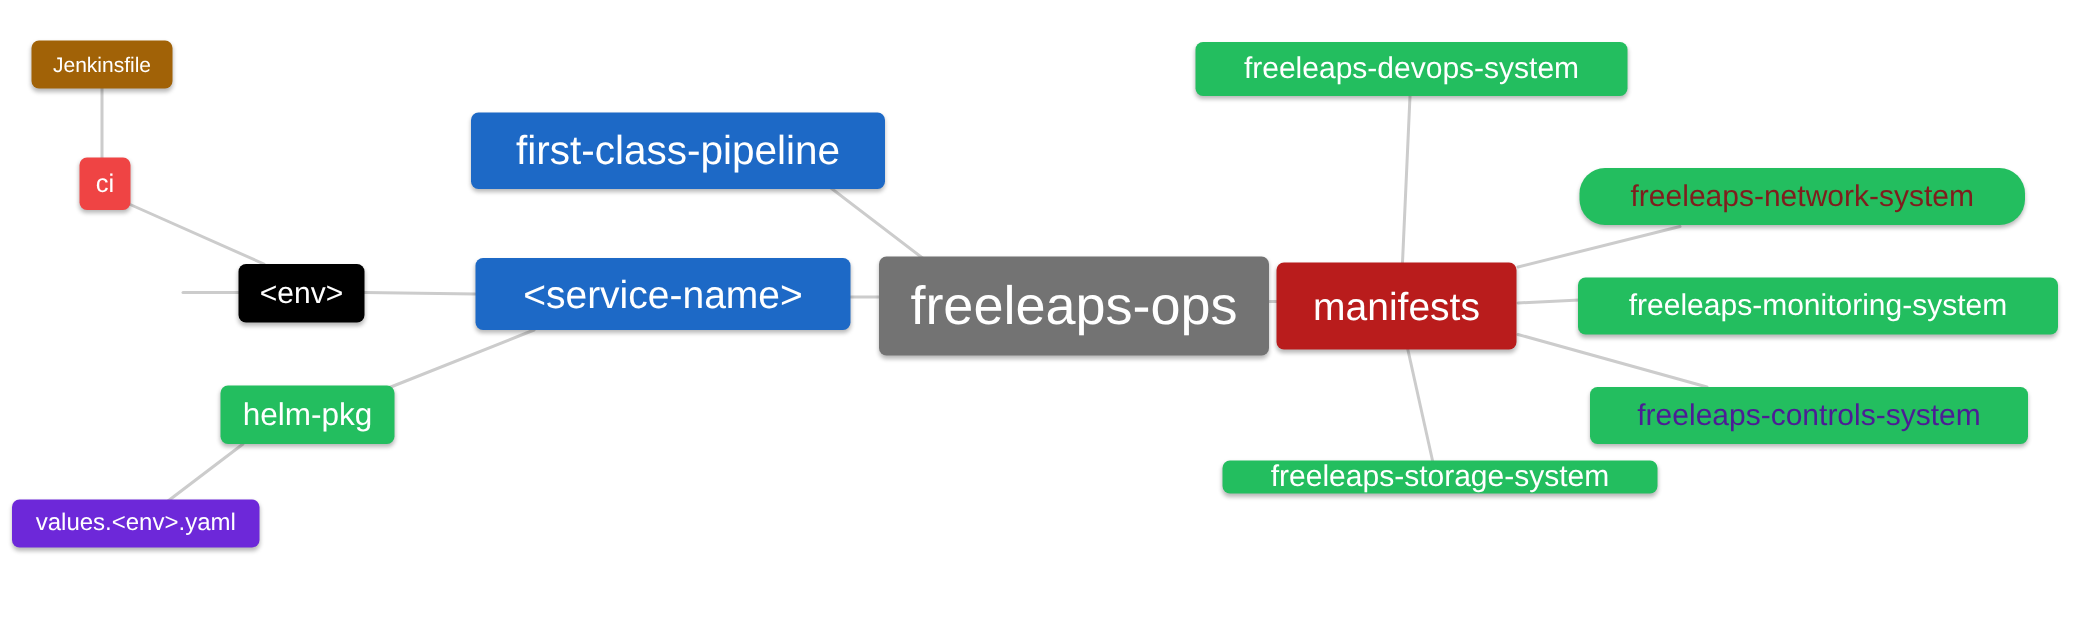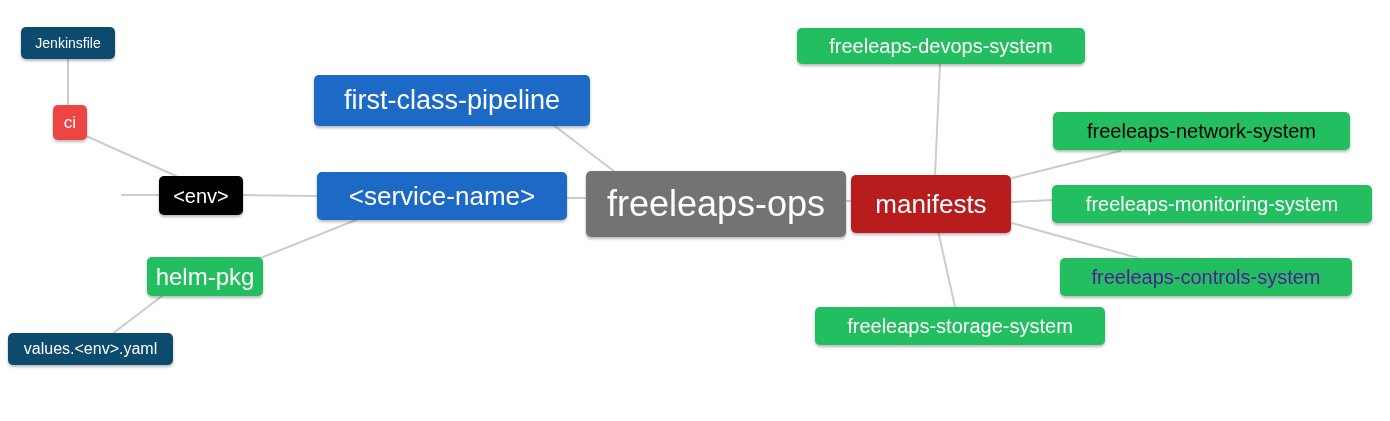--- a/index.html
+++ b/index.html
@@ -62,56 +62,56 @@
       <line x1="505" y1="88" x2="615" y2="172" stroke="#CCCCCC" stroke-width="2" stroke-linecap="round"></line>
       <line x1="567" y1="198" x2="586" y2="198" stroke="#CCCCCC" stroke-width="2" stroke-linecap="round"></line>
       <line x1="846" y1="201" x2="851" y2="201" stroke="#CCCCCC" stroke-width="2" stroke-linecap="round"></line>
       <line x1="935" y1="175" x2="940" y2="64" stroke="#CCCCCC" stroke-width="2" stroke-linecap="round"></line>
       <line x1="1012" y1="178" x2="1120" y2="151" stroke="#CCCCCC" stroke-width="2" stroke-linecap="round"></line>
       <line x1="1012" y1="202" x2="1053" y2="200" stroke="#CCCCCC" stroke-width="2" stroke-linecap="round"></line>
       <line x1="1012" y1="223" x2="1138" y2="258" stroke="#CCCCCC" stroke-width="2" stroke-linecap="round"></line>
       <line x1="937" y1="226" x2="955" y2="307" stroke="#CCCCCC" stroke-width="2" stroke-linecap="round"></line>
     </svg>
   <div class="nodes-layer">
-      <div class="node" style="left: 21px; top: 27px; width: 94px; height: 32px; font-size: 14px; background: #0c4a6e; color: rgb(255, 255, 255);">
+      <div class="node" style="left: 21px; top: 27px; width: 94px; height: 32px; font-size: 14px; background: #a16207; color: rgb(255, 255, 255);">
         <span>Jenkinsfile</span>
       </div>
       <div class="node" style="left: 53px; top: 105px; width: 34px; height: 35px; font-size: 17px; background: #ef4444; color: rgb(255, 255, 255);">
         <span>ci</span>
       </div>
       <div class="node" style="left: 159px; top: 176px; width: 84px; height: 39px; font-size: 20px; background: #000000; color: rgb(255, 255, 255);">
         <span>&lt;env&gt;</span>
       </div>
-      <div class="node" style="left: 147px; top: 257px; width: 116px; height: 39px; font-size: 24px; background: rgb(35, 190, 95); color: rgb(255, 255, 255);">
+      <div class="node" style="left: 147px; top: 257px; width: 116px; height: 39px; font-size: 21px; background: rgb(35, 190, 95); color: rgb(255, 255, 255);">
         <span>helm-pkg</span>
       </div>
-      <div class="node" style="left: 8px; top: 333px; width: 165px; height: 32px; font-size: 16px; background: #0c4a6e; color: rgb(255, 255, 255);">
+      <div class="node" style="left: 8px; top: 333px; width: 165px; height: 32px; font-size: 16px; background: #6d28d9; color: rgb(255, 255, 255);">
         <span>values.&lt;env&gt;.yaml</span>
       </div>
       <div class="node" style="left: 314px; top: 37px; width: 276px; height: 51px; font-size: 27px; background: rgb(29, 105, 198); color: rgb(255, 255, 255); margin-top: 38px;">
         <span>first-class-pipeline</span>
       </div>
       <div class="node" style="left: 317px; top: 172px; width: 250px; height: 48px; font-size: 26px; background: rgb(29, 105, 198); color: rgb(255, 255, 255);">
         <span>&lt;service-name&gt;</span>
       </div>
       <div class="node" style="left: 586px; top: 171px; width: 260px; height: 66px; font-size: 36px; background: #737373; color: rgb(255, 255, 255);">
         <span>freeleaps-ops</span>
       </div>
       <div class="node" style="left: 851px; top: 175px; width: 160px; height: 58px; font-size: 26px; background: #b91c1c; color: rgb(255, 255, 255);">
         <span>manifests</span>
       </div>
       <div class="node" style="left: 797px; top: 28px; width: 288px; height: 36px; font-size: 20px; background: rgb(35, 190, 95); color: rgb(255, 255, 255); text-align: center;">
         <span>freeleaps-devops-system</span>
       </div>
-      <div class="node" style="left: 1053px; top: 112px; width: 297px; height: 38px; font-size: 20px; background: rgb(35, 190, 95); color: #000000;">
+      <div class="node" style="left: 1053px; top: 112px; width: 297px; height: 38px; font-size: 20px; background: rgb(35, 190, 95); color: #7f1d1d; border-radius: 17px;">
         <span>freeleaps-network-system</span>
       </div>
       <div class="node" style="left: 1052px; top: 185px; width: 320px; height: 38px; font-size: 20px; background: rgb(35, 190, 95); color: rgb(255, 255, 255);">
         <span>freeleaps-monitoring-system</span>
       </div>
       <div class="node" style="left: 1060px; top: 258px; width: 292px; height: 38px; font-size: 20px; background: rgb(35, 190, 95); color: #4c1d95;">
         <span>freeleaps-controls-system</span>
       </div>
-      <div class="node" style="left: 815px; top: 307px; width: 290px; height: 38px; font-size: 20px; background: rgb(35, 190, 95); color: rgb(255, 255, 255);">
+      <div class="node" style="left: 815px; top: 307px; width: 290px; height: 22px; font-size: 20px; background: rgb(35, 190, 95); color: rgb(255, 255, 255);">
         <span>freeleaps-storage-system</span>
       </div>
     </div>
 </div>
 
 </body></html>

